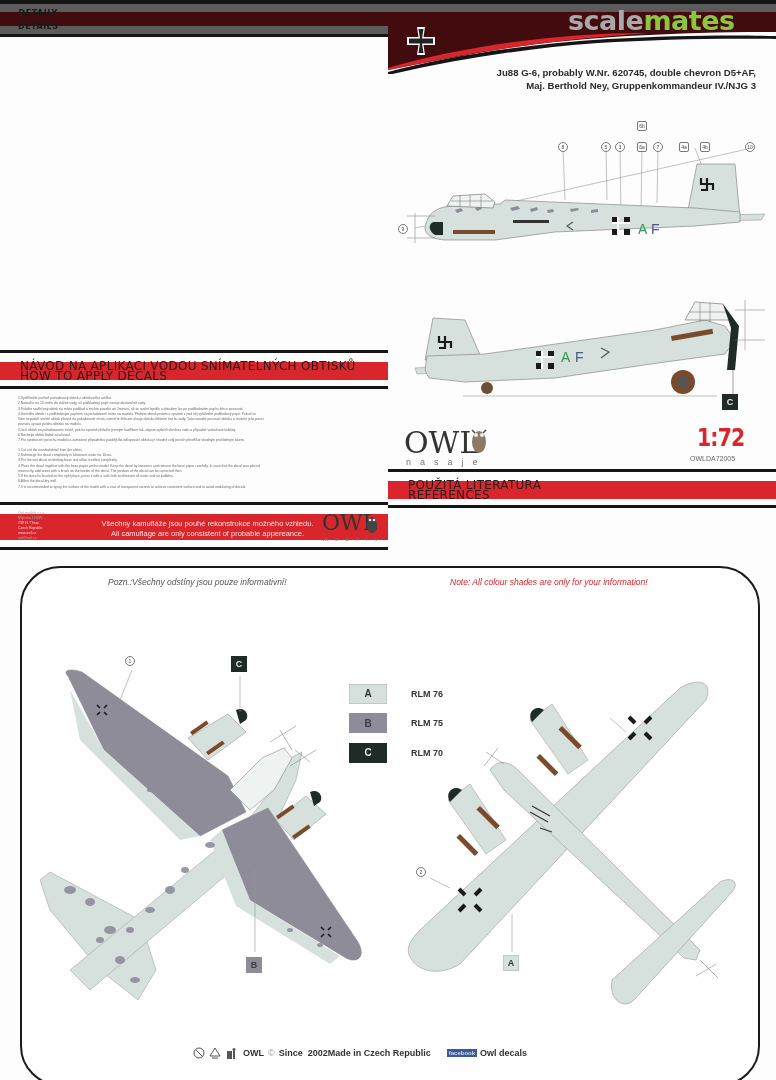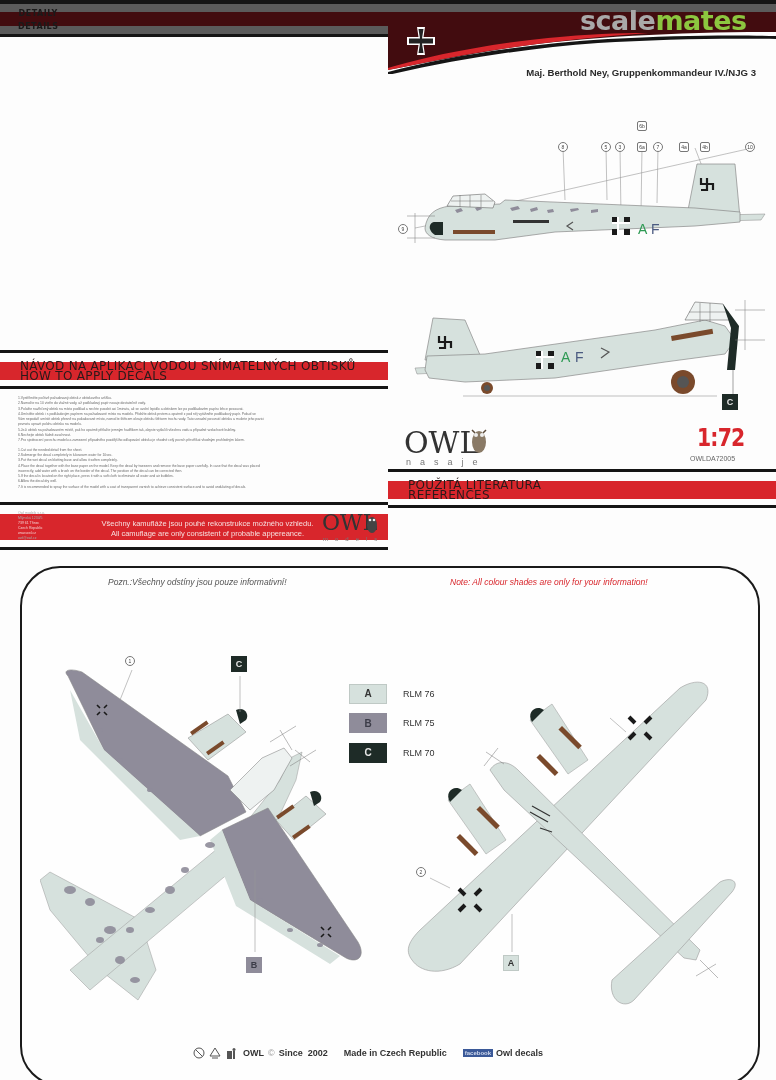--- a/index.html
+++ b/index.html
@@ -7,21 +7,21 @@
   body { position: relative; font-family: "Liberation Sans", sans-serif; color: #222; }
 
   
   .top-black { position: absolute; left: 0; top: 0; width: 776px; height: 4px; background: #151515; }
   .top-gray { position: absolute; left: 0; top: 4px; width: 776px; height: 8px; background: #5b5b5b; }
   .top-maroon { position: absolute; left: 0; top: 12px; width: 776px; height: 14px; background: #420c0f; }
   .top-gray2 { position: absolute; left: 0; top: 26px; width: 388px; height: 8px; background: #5b5b5b; }
   .top-black2 { position: absolute; left: 0; top: 34px; width: 388px; height: 3px; background: #151515; }
   .detail-labels { position: absolute; left: 18px; top: 7px; font-family: "DejaVu Sans", sans-serif; font-weight: bold; font-size: 8px; line-height: 13px; color: #1a1a1a; letter-spacing: 0.5px; text-align: center; }
 
-  .scalemates { position: absolute; left: 568px; top: 5px; font-family: "DejaVu Sans", sans-serif; font-weight: bold; font-size: 27px; letter-spacing: -0.5px; margin-left: 12px; }
+  .scalemates { position: absolute; left: 568px; top: 5px; font-family: "DejaVu Sans", sans-serif; font-weight: bold; font-size: 27px; letter-spacing: -0.5px; }
   .scalemates .s1 { color: #a9a9a9; }
   .scalemates .s2 { color: #8cc63f; }
 
   .banner-svg { position: absolute; left: 388px; top: 26px; }
   .cross-icon { position: absolute; left: 406px; top: 26px; width: 30px; height: 30px; }
 
   .aircraft-title { position: absolute; right: 20px; top: 66px; text-align: right; font-weight: bold; font-size: 9.6px; line-height: 13px; color: #2a2a2a; }
 
   
   .profile { position: absolute; }
@@ -47,21 +47,21 @@
   .code { position: absolute; left: 690px; top: 455px; font-size: 7px; color: #666; }
 
   
   .panel { position: absolute; left: 20px; top: 566px; width: 740px; height: 520px; border: 2.5px solid #1a1a1a; border-radius: 40px; background: #fefefe; }
   .note-cz { position: absolute; left: 108px; top: 577px; font-style: italic; font-size: 8.5px; color: #555; }
   .note-en { position: absolute; left: 450px; top: 577px; font-style: italic; font-size: 8.5px; color: #d8262c; }
 
   .legend { position: absolute; left: 349px; top: 679px; }
   .legend-row { display: flex; align-items: center; height: 29.5px; }
   .chip { width: 38px; height: 20px; display: flex; align-items: center; justify-content: center; font-weight: bold; font-size: 10px; }
-  .chip-label { margin-left: 16px; font-weight: normal; font-size: 9px; color: #333; }
+  .chip-label { margin-left: 24px; font-weight: bold; font-size: 9px; color: #333; }
 
   .tag { position: absolute; width: 16px; height: 16px; font-weight: bold; font-size: 9px; display: flex; align-items: center; justify-content: center; }
 
   .footer { position: absolute; left: 193px; top: 1047px; display: flex; align-items: center; font-weight: bold; font-size: 9px; color: #333; }
   .footer .fb { background: #3b5998; color: #cfd8ec; font-size: 6px; padding: 1px 2px; margin: 0 3px 0 16px; }
   .footer .ic { width: 12px; height: 12px; margin-right: 4px; }
 </style>
 </head>
 <body>
 
@@ -82,20 +82,21 @@
   <path d="M0 46 C60 30 140 18 220 13 C290 9 350 9 388 10 L388 13 C340 12 270 13 210 17 C140 22 70 33 0 49 Z" fill="#151515"></path>
 </svg>
 <svg class="cross-icon" viewBox="0 0 30 30">
   <path d="M11 1 L19 1 L17.5 11 L29 11 L29 19 L17.5 19 L19 29 L11 29 L12.5 19 L1 19 L1 11 L12.5 11 Z" fill="#fff"></path>
   <path d="M12.5 3 L17.5 3 L16 12.5 L27 12.5 L27 17.5 L16 17.5 L17.5 27 L12.5 27 L14 17.5 L3 17.5 L3 12.5 L14 12.5 Z" fill="#222"></path>
 </svg>
 
 <div class="scalemates"><span class="s1">scale</span><span class="s2">mates</span></div>
 
 <div class="aircraft-title">
+  <div>Ju88 G-6, probably W.Nr. 620745, double chevron  D5+AF,</div>
   <div>Maj. Berthold Ney, Gruppenkommandeur IV./NJG 3</div>
 </div>
 
 <svg class="profile" style="left:395px;top:118px" width="380" height="140" viewBox="0 0 380 140">
 
   <g stroke="#999" stroke-width="0.6">
     <line x1="168" y1="30" x2="170" y2="82"></line>
     <line x1="211" y1="30" x2="212" y2="82"></line>
     <line x1="225" y1="30" x2="226" y2="98"></line>
     <line x1="247" y1="30" x2="246" y2="95"></line>
@@ -414,16 +415,16 @@
       <line x1="3" y1="11" x2="9" y2="11" stroke="#555"></line>
     </svg>
   <svg class="ic" viewBox="0 0 12 12">
       <rect x="2" y="4" width="5" height="8" fill="#555"></rect>
       <circle cx="9" cy="2.5" r="1.5" fill="#555"></circle>
       <rect x="8" y="4" width="2" height="8" fill="#555"></rect>
     </svg>
   <span style="margin-left:2px">OWL</span>
   <span style="margin:0 4px;color:#999;font-weight:normal">©</span>
   <span style="white-space:pre">Since  2002</span>
-  <span style="margin-left:16px">Made in Czech Republic</span>
+  <span style="">Made in Czech Republic</span>
   <span class="fb">facebook</span>
   <span>Owl decals</span>
 </div>
 
 </body></html>

